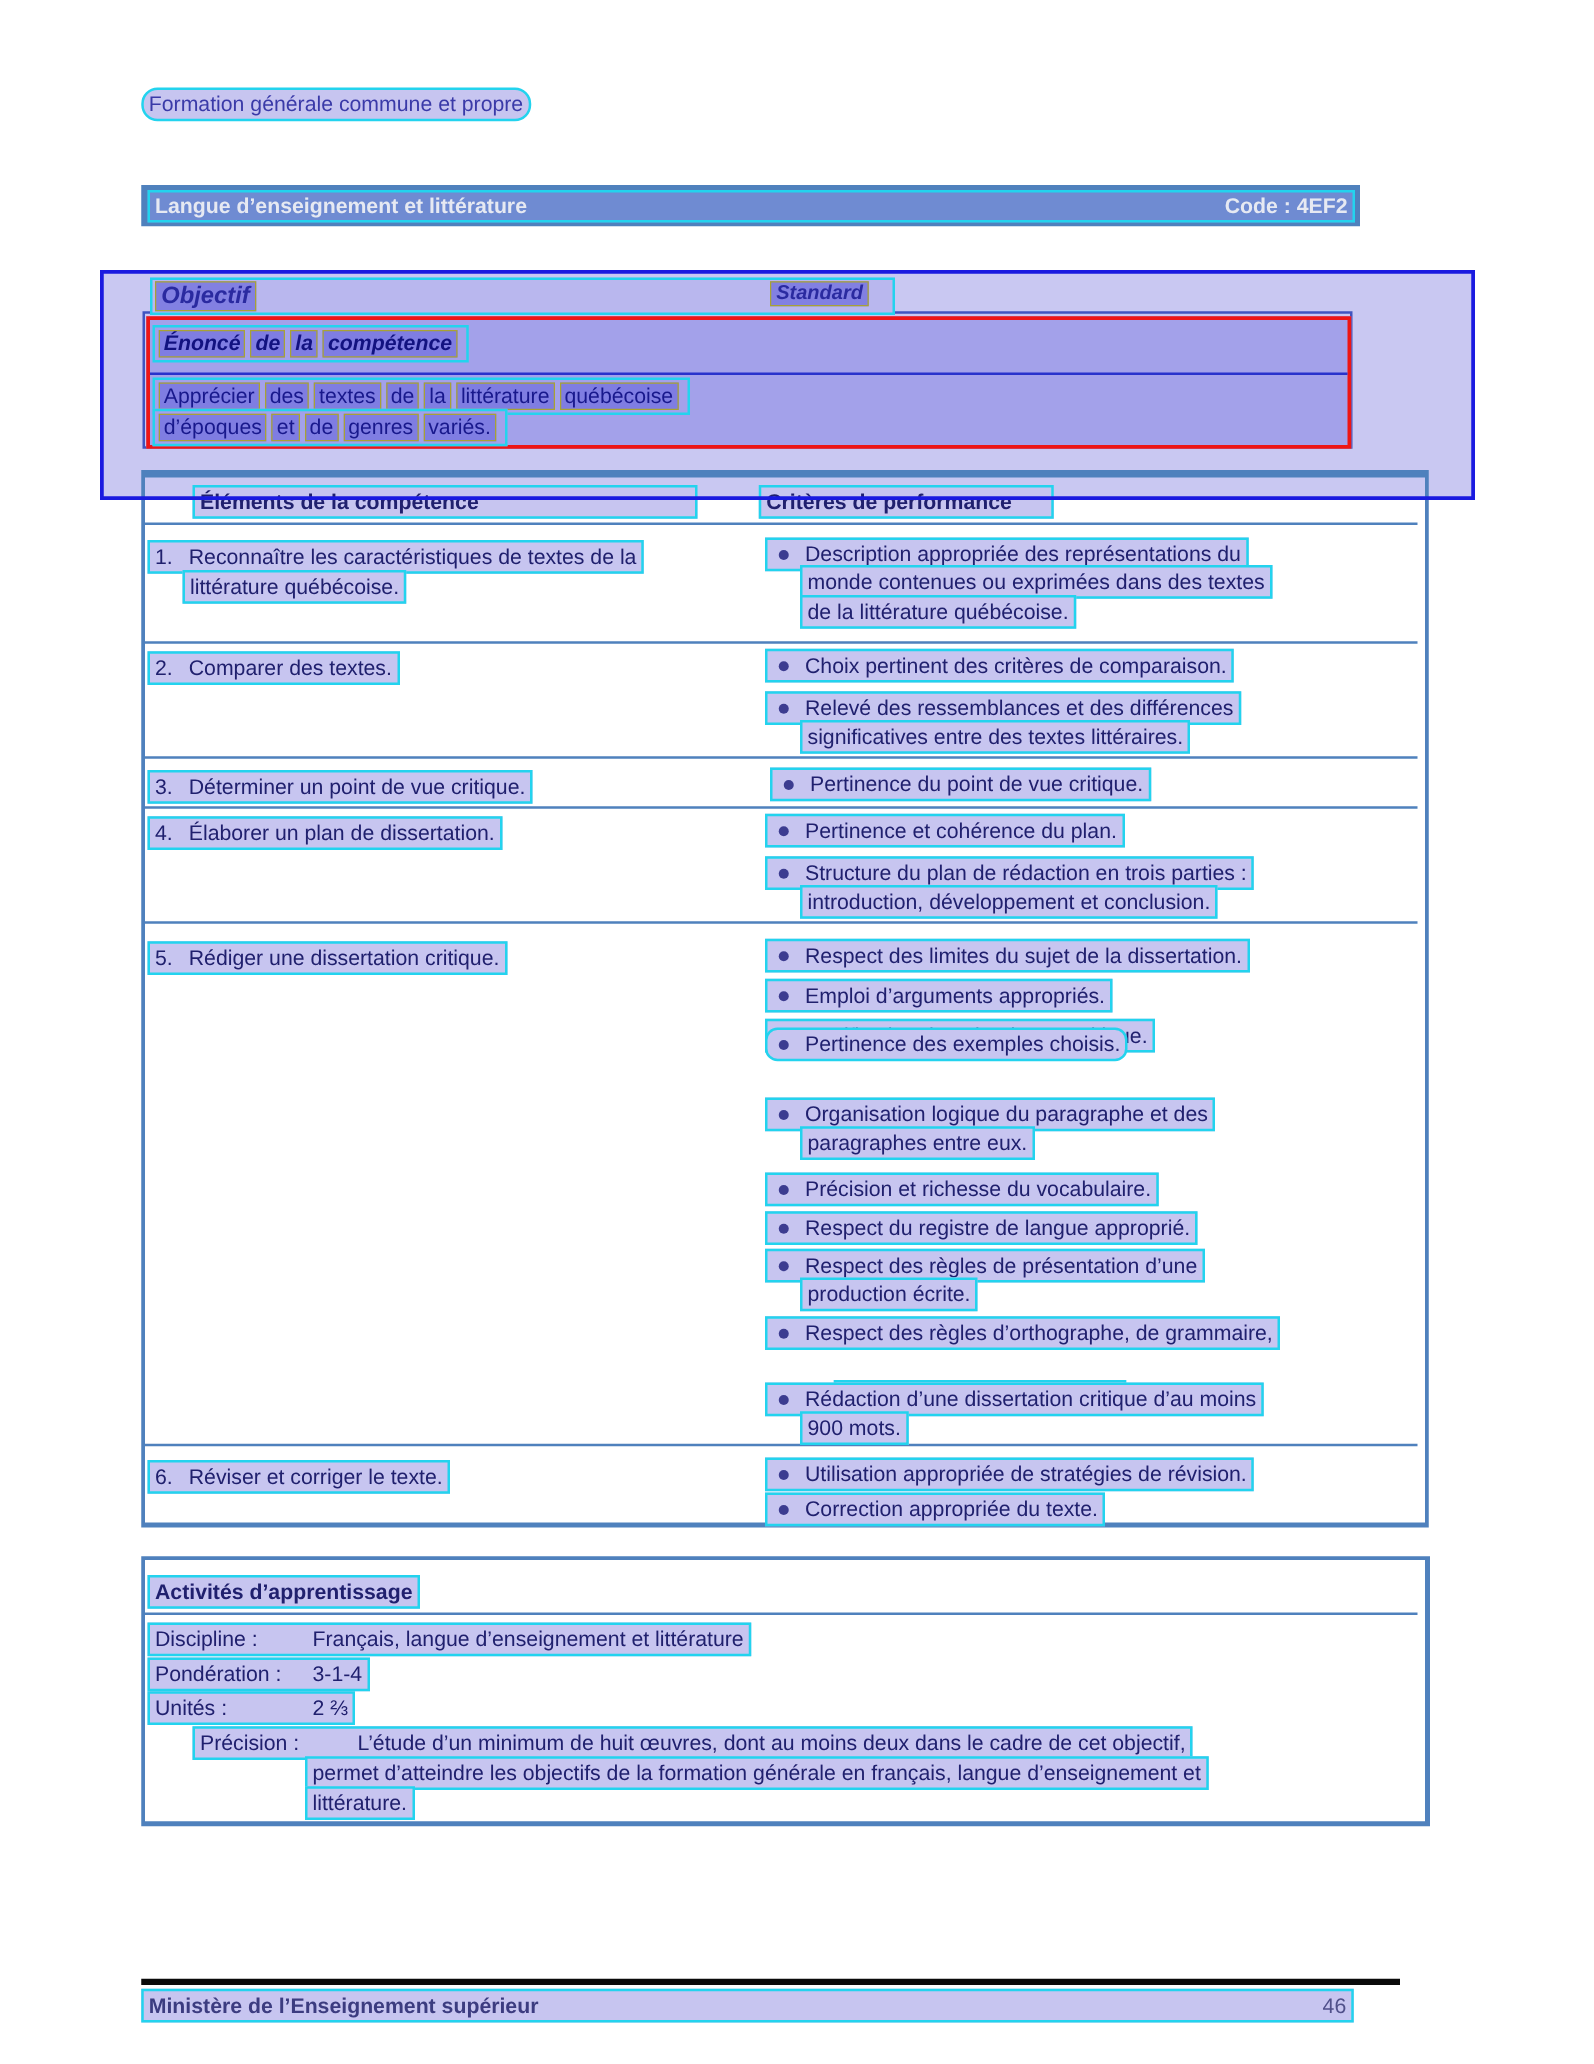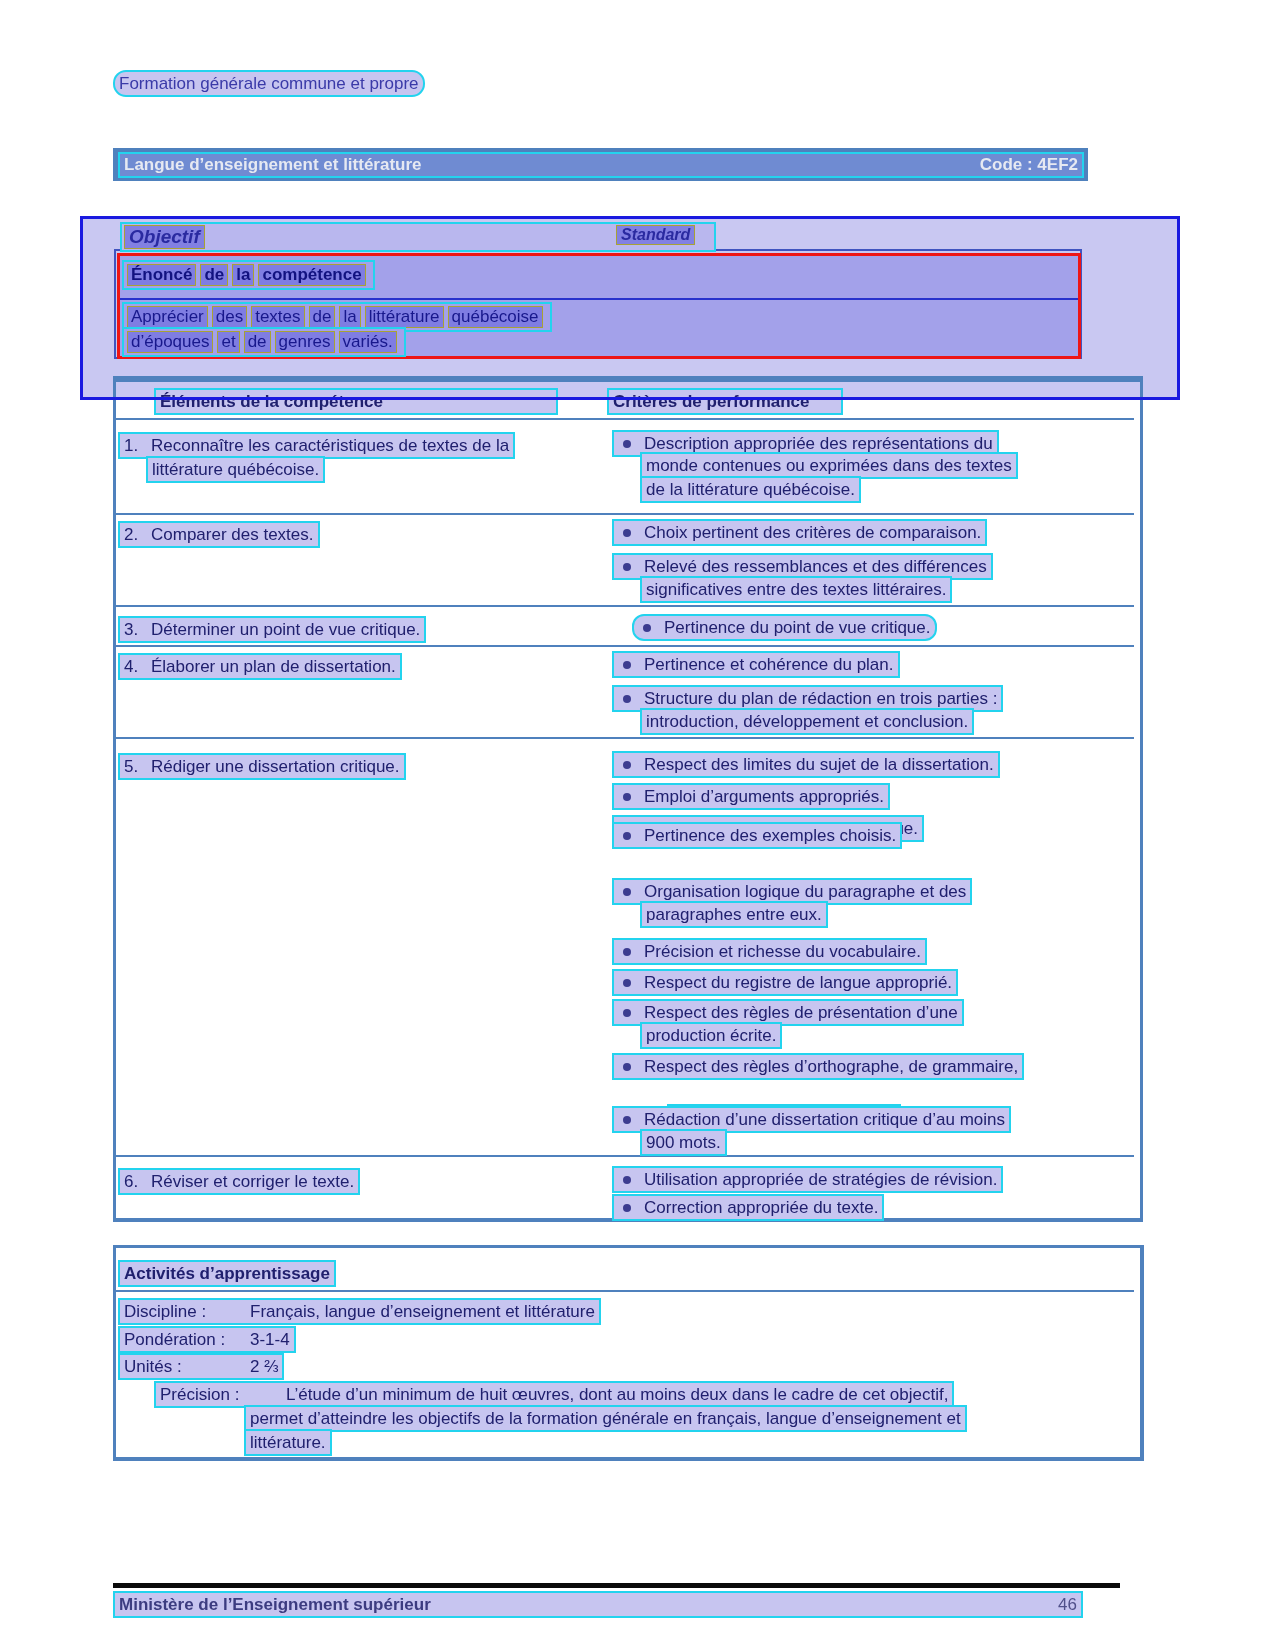--- a/index.html
+++ b/index.html
@@ -15,21 +15,21 @@
   .crit{padding-left:30px;}
   .crit .dot{position:absolute;left:9px;top:8px;width:8px;height:8px;
       border-radius:50%;background:#3c3c90;}
   
   .item .num{display:inline-block;width:27px;}
   
   .wline{position:absolute;background:#a3a1ea;border:2px solid #23d3ee;
       padding:2px 3px;white-space:nowrap;z-index:22;}
   .wline .w{display:inline-block;background:#7f7de2;border:1px solid #a8a234;
       color:#18188c;font-size:17px;line-height:20px;padding:0 3px;margin-right:4px;}
-  .wline .w.t{font-weight:bold;color:#121280;}
+  .wline .w.t{font-weight:bold;color:#121280;font-style:italic;}
   
   .sep{position:absolute;background:#4f81bd;height:2px;z-index:12;}
   .tblborder{position:absolute;border:3px solid #4f81bd;border-top-width:6px;
       border-bottom-width:4px;background:transparent;z-index:10;}
 </style>
 </head>
 <body>
 
 <div class="hl" style="left:113px;top:70px;color:#3a3aa8;border-radius:13px;">Formation générale commune et propre</div>
 
@@ -98,21 +98,21 @@
   <span class="dot"></span><span>Choix pertinent des critères de comparaison.</span>
 </div>
 <div class="hl crit" style="left:612px;top:553px;">
   <span class="dot"></span><span>Relevé des ressemblances et des différences</span>
 </div>
 <div class="hl" style="left:640px;top:576px;">significatives entre des textes littéraires.</div>
 
 <div class="hl item" style="left:118px;top:616px;">
   <span class="num">3.</span><span>Déterminer un point de vue critique.</span>
 </div>
-<div class="hl crit" style="left:632px;top:614px;border-radius:12px;">
+<div class="hl crit" style="left:616px;top:614px;">
   <span class="dot"></span><span>Pertinence du point de vue critique.</span>
 </div>
 
 <div class="hl item" style="left:118px;top:653px;">
   <span class="num">4.</span><span>Élaborer un plan de dissertation.</span>
 </div>
 <div class="hl crit" style="left:612px;top:651px;">
   <span class="dot"></span><span>Pertinence et cohérence du plan.</span>
 </div>
 <div class="hl crit" style="left:612px;top:685px;">
@@ -125,21 +125,21 @@
 </div>
 <div class="hl crit" style="left:612px;top:751px;">
   <span class="dot"></span><span>Respect des limites du sujet de la dissertation.</span>
 </div>
 <div class="hl crit" style="left:612px;top:783px;">
   <span class="dot"></span><span>Emploi d’arguments appropriés.</span>
 </div>
 <div class="hl crit" style="left:612px;top:815px;">
   <span class="dot"></span><span>Justification du point de vue critique.</span>
 </div>
-<div class="hl crit" style="left:612px;top:822px;">
+<div class="hl crit" style="left:612px;top:822px;border-radius:10px;">
   <span class="dot"></span><span>Pertinence des exemples choisis.</span>
 </div>
 <div class="hl crit" style="left:612px;top:878px;">
   <span class="dot"></span><span>Organisation logique du paragraphe et des</span>
 </div>
 <div class="hl" style="left:640px;top:901px;">paragraphes entre eux.</div>
 <div class="hl crit" style="left:612px;top:938px;">
   <span class="dot"></span><span>Précision et richesse du vocabulaire.</span>
 </div>
 <div class="hl crit" style="left:612px;top:969px;">

